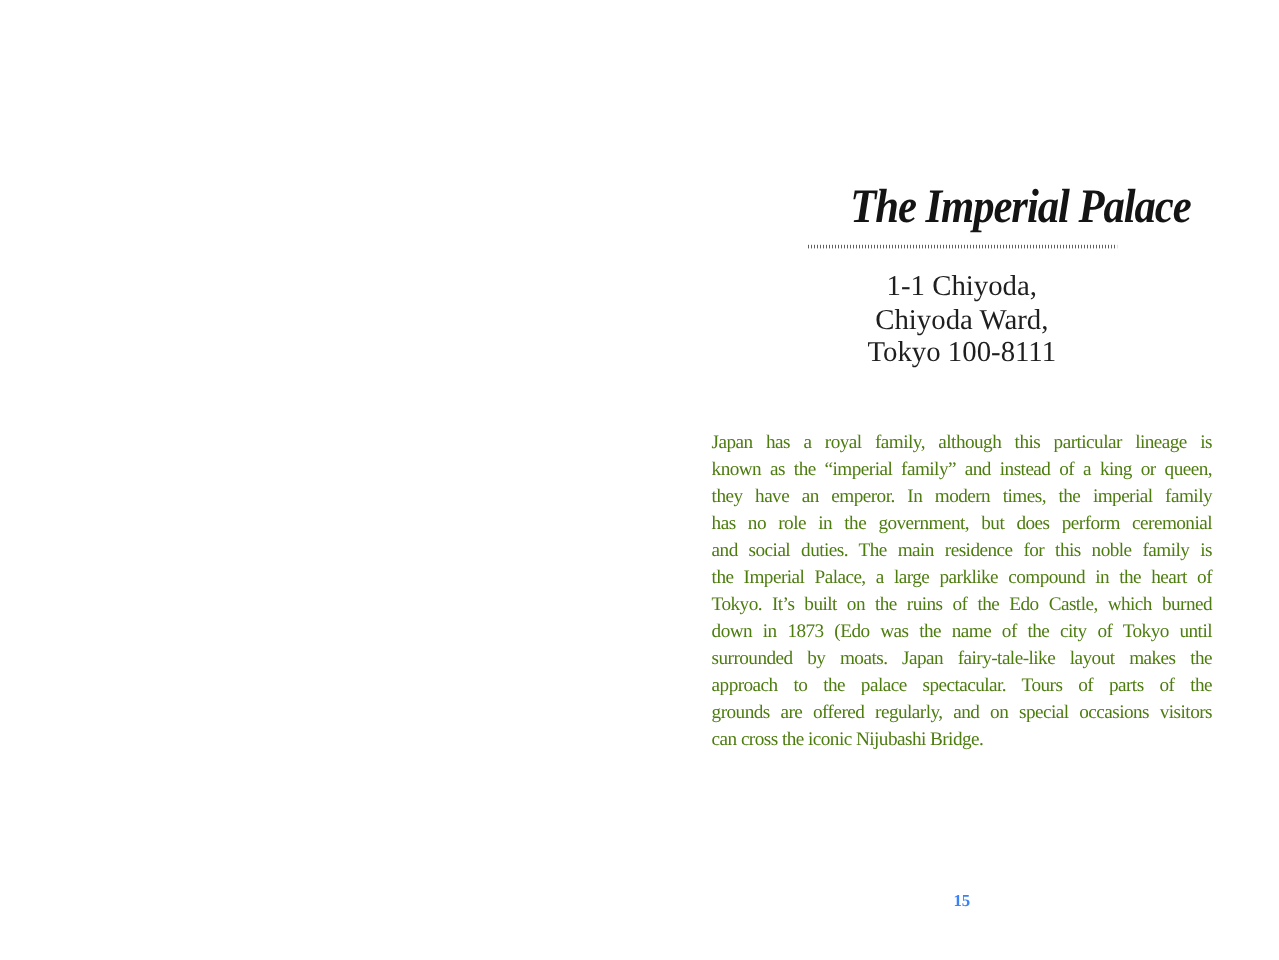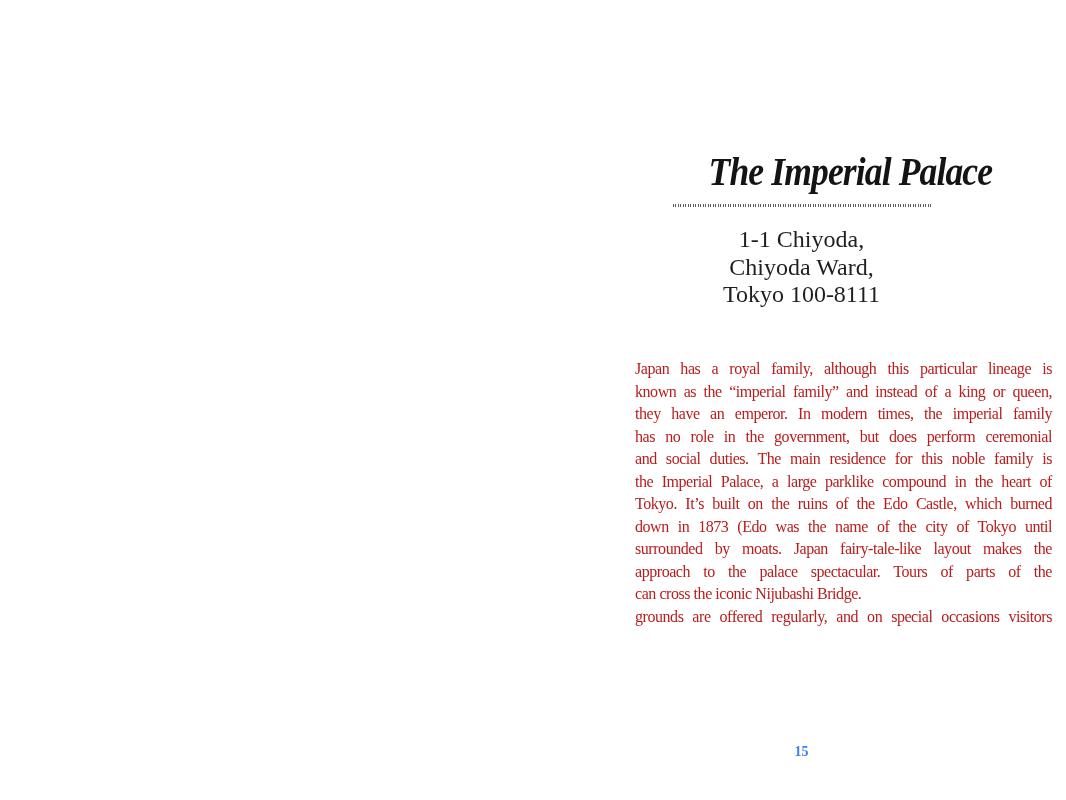--- a/index.html
+++ b/index.html
@@ -71,22 +71,21 @@
 
   
   .body-text {
     position: absolute;
     left: 60px;
     width: 417px;
     top: 358px;
     font-size: 16px;
     line-height: 22.5px;
     letter-spacing: -0.45px;
-    color: #b91c1c;
-    margin-left: 42px;
+    color: #4d7c0f;
   }
   .body-line {
     text-align: justify;
     text-align-last: justify;
     white-space: normal;
   }
   .body-line.last {
     text-align-last: left;
   }
 
@@ -127,20 +126,20 @@
       <div class="body-line">Japan has a royal family, although this particular lineage is</div>
       <div class="body-line">known as the “imperial family” and instead of a king or queen,</div>
       <div class="body-line">they have an emperor. In modern times, the imperial family</div>
       <div class="body-line">has no role in the government, but does perform ceremonial</div>
       <div class="body-line">and social duties. The main residence for this noble family is</div>
       <div class="body-line">the Imperial Palace, a large parklike compound in the heart of</div>
       <div class="body-line">Tokyo. It’s built on the ruins of the Edo Castle, which burned</div>
       <div class="body-line">down in 1873 (Edo was the name of the city of Tokyo until</div>
       <div class="body-line">surrounded by moats. Japan fairy-tale-like layout makes the</div>
       <div class="body-line">approach to the palace spectacular. Tours of parts of the</div>
+      <div class="body-line">grounds are offered regularly, and on special occasions visitors</div>
       <div class="body-line last">can cross the iconic Nijubashi Bridge.</div>
-      <div class="body-line">grounds are offered regularly, and on special occasions visitors</div>
     </div>
 
     <div class="folio">15</div>
 
   </div>
 </div>
 
 </body></html>

